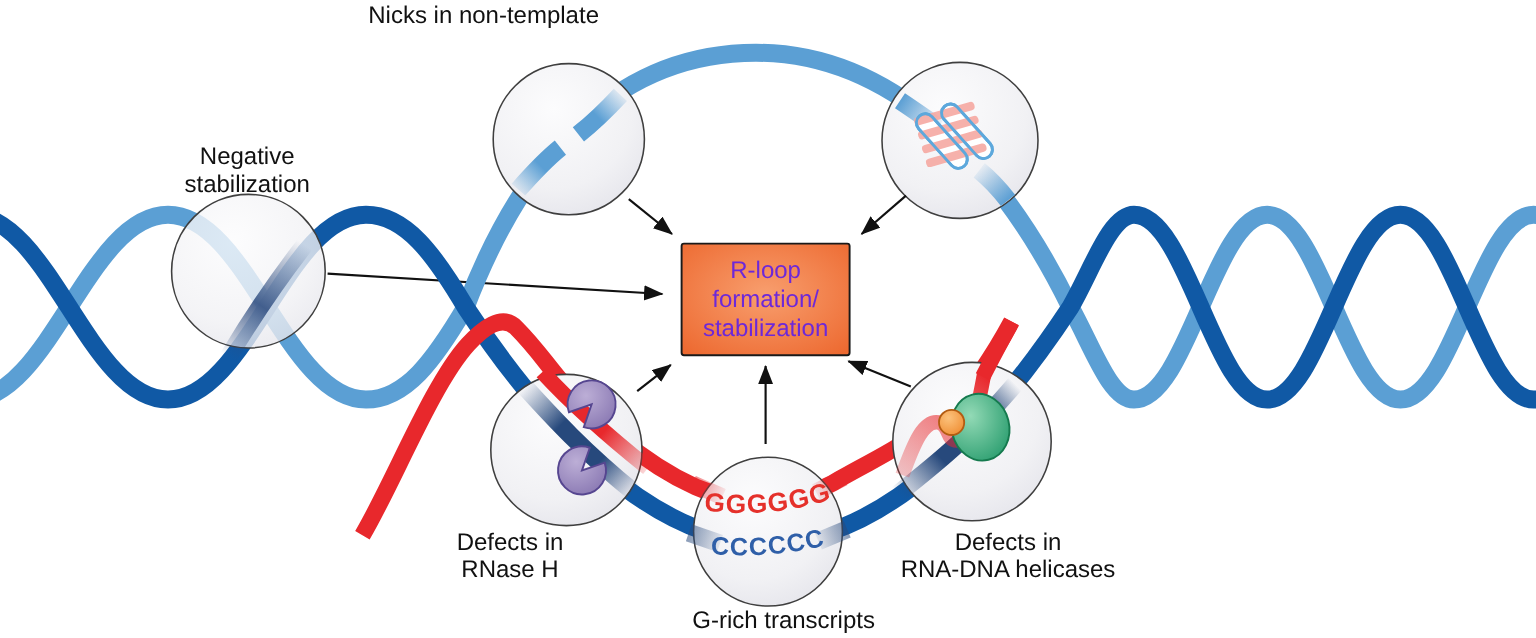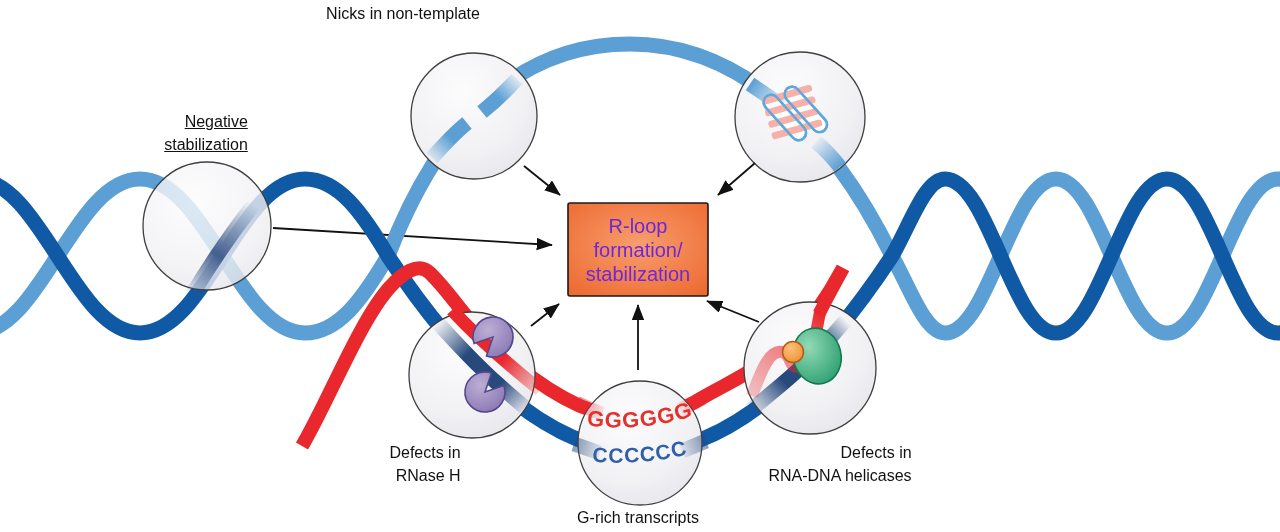--- a/index.html
+++ b/index.html
@@ -1,20 +1,20 @@
 <!DOCTYPE html>
 <html><head>
 <meta charset="utf-8">
 <style>
   html,body{margin:0;padding:0;background:#fff;}
   .fig{position:relative;width:1280px;height:532px;overflow:hidden;background:#fff;
        font-family:"Liberation Sans", sans-serif;}
   .fig svg{position:absolute;left:0;top:0;}
-  .lbl{position:absolute;transform:translateX(-50%);text-align:right;
-       font-size:16px;line-height:23px;color:#111;white-space:nowrap;}
+  .lbl{position:absolute;transform:translateX(-50%);text-align:center;
+       font-size:20px;line-height:23px;color:#111;white-space:nowrap;}
   .boxtxt{position:absolute;transform:translateX(-50%);text-align:center;
        font-size:20px;line-height:24px;color:#6d28d9;white-space:nowrap;}
 </style>
 </head>
 <body>
 
 <div class="fig">
 <svg width="1280" height="532" viewBox="0 0 1280 532">
   <defs>
     <marker id="ah" markerWidth="10" markerHeight="8" refX="8.5" refY="3.5" orient="auto">
@@ -197,33 +197,33 @@
   </g>
 
   <rect x="568" y="203" width="140" height="93" rx="2" fill="url(#boxFill)" stroke="#1a1a1a" stroke-width="1.6"></rect>
 </svg>
 
 <div class="lbl" style="left:403px;top:2px;">
   <div>Nicks in non-template</div>
 </div>
 <div class="lbl" style="left:908px;top:2px;">
 </div>
-<div class="lbl" style="left:206px;top:110px;text-decoration:underline;">
+<div class="lbl" style="left:206px;top:120px;">
   <div>Negative</div>
   <div>stabilization</div>
 </div>
 <div class="lbl" style="left:425px;top:441px;">
   <div>Defects in</div>
   <div>RNase H</div>
 </div>
 <div class="lbl" style="left:840px;top:441px;">
   <div>Defects in</div>
   <div>RNA-DNA helicases</div>
 </div>
-<div class="lbl" style="left:638px;top:506px;">
+<div class="lbl" style="left:653px;top:506px;">
   <div>G-rich transcripts</div>
 </div>
 <div class="boxtxt" style="left:638px;top:214px;">
   <div>R-loop</div>
   <div>formation/</div>
   <div>stabilization</div>
 </div>
 </div>
 
 </body></html>

